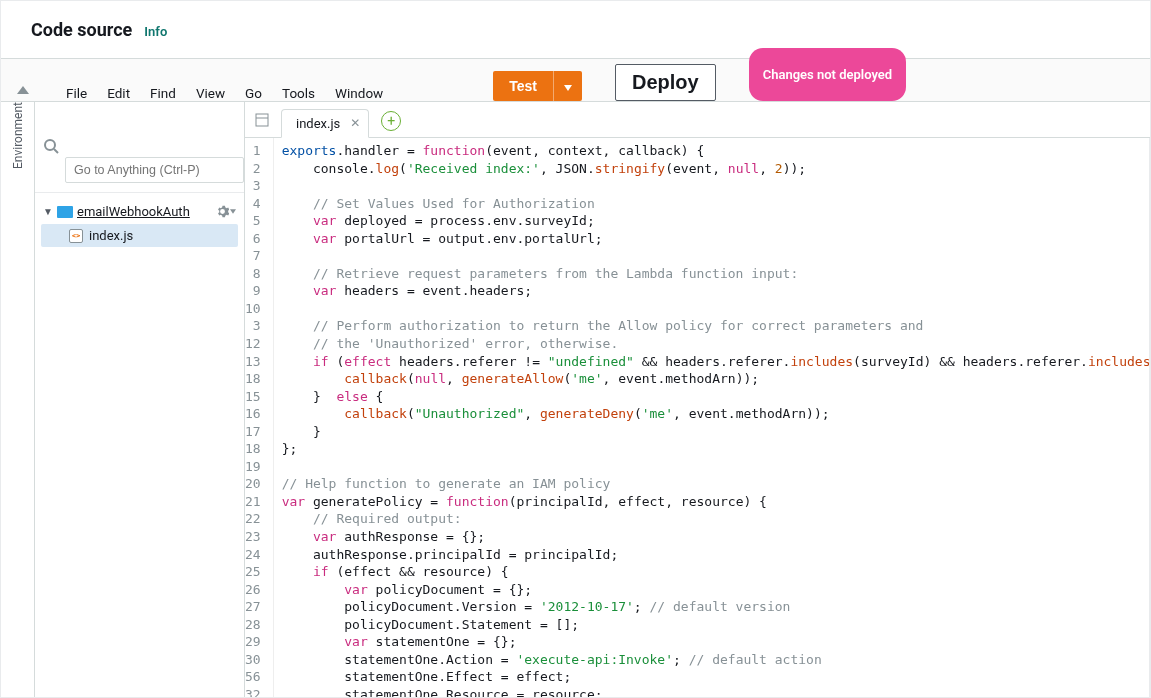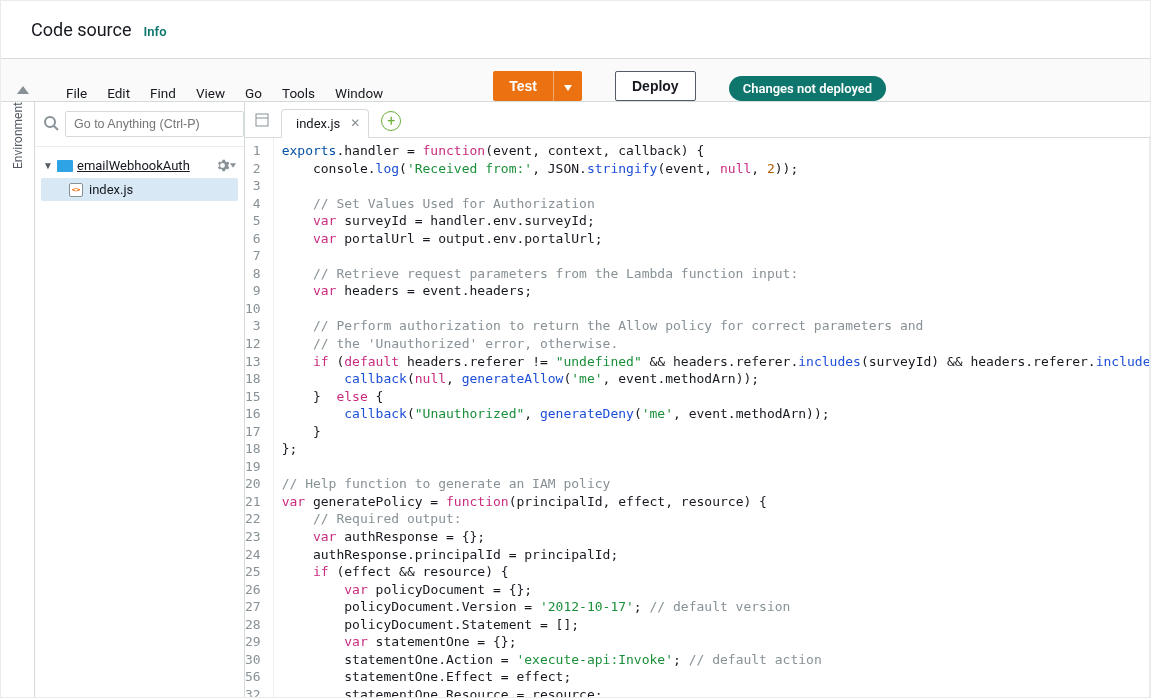--- a/index.html
+++ b/index.html
@@ -1,37 +1,37 @@
 <!DOCTYPE html>
 <html><head>
 <meta charset="utf-8">
 <style>
   * { box-sizing: border-box; margin: 0; padding: 0; }
   body { font-family: -apple-system, BlinkMacSystemFont, "Segoe UI", Roboto, "Helvetica Neue", Arial, sans-serif; font-size: 13px; color: #16191f; background: #fff; }
   .frame { border: 1px solid #e9ebed; width: 1151px; height: 698px; display: flex; flex-direction: column; }
   .header { padding: 18px 30px 18px 30px; display: flex; align-items: baseline; gap: 12px; }
-  .header h1 { font-size: 18px; font-weight: 400; color: #16191f; }
+  .header h1 { font-size: 18px; font-weight: 700; color: #16191f; }
   .header .info { color: #0f766e; font-size: 13px; font-weight: 600; cursor: pointer; }
   .toolbar { border-top: 1px solid #d5dbdb; border-bottom: 1px solid #d5dbdb; background: #fafafa; height: 44px; display:flex; align-items:flex-end; padding: 0 10px; gap: 19px; }
   .toolbar .tri { width: 24px; height: 24px; display:flex; align-items:center; justify-content:center; color:#879196; cursor:pointer; }
   .menu { display:flex; gap: 20px; padding: 0 12px; }
   .menu span { color: #16191f; cursor:pointer; font-size: 13.5px; }
   .spacer-sm { width: 16px; }
   .btn-test { display:flex;padding-left:44px; }
   .btn-test .main { background:#ec7211; color:#fff; font-weight:700; padding: 7px 16px; border:none; border-radius: 2px 0 0 2px; cursor:pointer; font-size:14px;}
   .btn-test .drop { background:#ec7211; color:#fff; border:none; border-left:1px solid rgba(255,255,255,.4); padding: 7px 10px; border-radius: 0 2px 2px 0; cursor:pointer; }
-  .btn-deploy { background:#fff; border:1px solid #545b64; color:#16191f; font-weight:700; padding: 6px 16px; border-radius:2px; cursor:pointer; margin-left: 14px; font-size:14px;}
-  .badge { background:#0f766e; color:#fff; border-radius: 14px; padding: 5px 14px; font-size:13px; font-weight:600; margin-left:14px; }
+  .btn-deploy { background:#fff; border:1px solid #545b64; color:#16191f; font-weight:700; padding: 6px 16px; border-radius:2px; cursor:pointer; margin-left: 14px; font-size:20px;}
+  .badge { background:#ec4899; color:#fff; border-radius: 14px; padding: 19px 14px; font-size:13px; font-weight:600; margin-left:14px; }
   .workspace { flex:1; display:flex; min-height:0; }
   .vlabel { width: 34px; border-right:1px solid #d5dbdb; display:flex; align-items:flex-start; justify-content:center; }
   .vlabel span { writing-mode: vertical-rl; transform: rotate(180deg); padding-top: 16px; color:#545b64; font-size:12px; }
   .left { width: 210px; border-right:1px solid #d5dbdb; display:flex; flex-direction:column; }
   .search-row { display:flex; align-items:center; gap:6px; padding: 9px 8px; border-bottom:1px solid #e9ebed; }
   .search-row .icon { color:#879196; width:20px; text-align:center; }
-  .goto { flex:1; border:1px solid #d5dbdb; border-radius:2px; padding:5px 8px; font-size:12.5px; color:#687078; background:#fff; }
+  .goto { flex:1; border:1px solid #d5dbdb; border-radius:2px; padding:5px 8px; font-size:12.5px; color:#687078; background:#fff;margin-top:46px; }
   .tree { padding: 8px 6px; font-size:13px; }
   .folder-row { display:flex; align-items:center; gap:4px; padding:3px 2px; cursor:pointer; }
   .folder-row .caret { color:#545b64; font-size:10px; width:10px; }
   .folder-ic { width:16px; height:12px; background:#2ea3e6; border-radius:1px; display:inline-block; }
   .folder-row .name { color:#16191f;text-decoration:underline; }
   .gear { margin-left:auto; color:#879196; cursor:pointer; font-size:13px; display:flex; align-items:center; gap:1px;}
   .file-row { display:flex; align-items:center; gap:6px; padding:4px 4px 4px 28px; margin-top:2px; background:#d9e8f5; border-radius:2px; cursor:pointer;}
   .js-ic { display:inline-flex; width:14px; height:14px; border:1px solid #879196; border-radius:2px; font-size:8px; align-items:center; justify-content:center; color:#ec7211; font-weight:bold; background:#fff;}
   .editor { flex:1; display:flex; flex-direction:column; min-width:0; min-height:0;}
   .tabbar { height: 36px; border-bottom:1px solid #d5dbdb; display:flex; align-items:flex-end; padding: 0 8px; gap:4px; }
@@ -39,21 +39,21 @@
   .tab { border:1px solid #d5dbdb; border-bottom:1px solid #fff; border-radius:4px 4px 0 0; background:#fff; padding: 6px 28px 6px 14px; position:relative; font-size:13px; cursor:pointer; margin-bottom:-1px;}
   .tab .close { position:absolute; right:8px; top:6px; color:#879196; font-size:12px; cursor:pointer;}
   .addtab { width:20px; height:20px; border:1px solid #6aaf35; border-radius:50%; color:#6aaf35; display:flex; align-items:center; justify-content:center; margin:0 0 6px 8px; cursor:pointer; font-size:14px; line-height:1;}
   .code { flex:1; overflow:auto; font-family: "Consolas","Menlo","Monaco",monospace; font-size:13px; line-height:1.35; display:flex; border-right:1px solid #e9ebed; margin-right:320px;}
   
   .code { margin-right:0; }
   .gutter { width:42px; text-align:right; color:#879196; padding: 4px 6px 20px 0; user-select:none; border-right:1px solid #eee;}
   .gutter div { padding-right:6px; }
   .codebody { padding: 4px 0 20px 8px; white-space:pre; }
   .tk-kw { color:#c92c7f; }
-  .tk-fn { color:#1d4ed8; }
+  .tk-fn { color:#c2410c; }
   .tk-str { color:#1a8f3a; }
   .tk-num { color:#b35900; }
   .tk-cm { color:#879196; }
   .tk-prop { color:#0451a5;text-align:center; }
 </style>
 </head>
 <body>
 
 <div class="frame">
 
@@ -171,32 +171,32 @@
             <div>25</div>
             <div>26</div>
             <div>27</div>
             <div>28</div>
             <div>29</div>
             <div>30</div>
             <div>56</div>
             <div>32</div>
           </div>
         <div class="codebody"><span class="tk-prop">exports</span><span>.handler = </span><span class="tk-kw">function</span><span>(event, context, callback) {</span>
-<span>    console.</span><span class="tk-fn">log</span><span>(</span><span class="tk-str">'Received from:'</span><span>, JSON.</span><span class="tk-fn">stringify</span><span>(event, </span><span class="tk-kw">null</span><span>, </span><span class="tk-num">2</span><span>));</span>
+<span>    console.</span><span class="tk-fn">log</span><span>(</span><span class="tk-str">'Received index:'</span><span>, JSON.</span><span class="tk-fn">stringify</span><span>(event, </span><span class="tk-kw">null</span><span>, </span><span class="tk-num">2</span><span>));</span>
 
 <span class="tk-cm">    // Set Values Used for Authorization</span>
-<span>    </span><span class="tk-kw">var</span><span> surveyId = handler.env.surveyId;</span>
+<span>    </span><span class="tk-kw">var</span><span> deployed = process.env.surveyId;</span>
 <span>    </span><span class="tk-kw">var</span><span> portalUrl = output.env.portalUrl;</span>
 
 <span class="tk-cm">    // Retrieve request parameters from the Lambda function input:</span>
 <span>    </span><span class="tk-kw">var</span><span> headers = event.headers;</span>
 
 <span class="tk-cm">    // Perform authorization to return the Allow policy for correct parameters and</span>
 <span class="tk-cm">    // the 'Unauthorized' error, otherwise.</span>
-<span>    </span><span class="tk-kw">if</span><span> (</span><span class="tk-kw">default</span><span> headers.referer != </span><span class="tk-str">"undefined"</span><span> &amp;&amp; headers.referer.</span><span class="tk-fn">includes</span><span>(surveyId) &amp;&amp; headers.referer.</span><span class="tk-fn">includes</span>
+<span>    </span><span class="tk-kw">if</span><span> (</span><span class="tk-kw">effect</span><span> headers.referer != </span><span class="tk-str">"undefined"</span><span> &amp;&amp; headers.referer.</span><span class="tk-fn">includes</span><span>(surveyId) &amp;&amp; headers.referer.</span><span class="tk-fn">includes</span>
 <span>        </span><span class="tk-fn">callback</span><span>(</span><span class="tk-kw">null</span><span>, </span><span class="tk-fn">generateAllow</span><span>(</span><span class="tk-str">'me'</span><span>, event.methodArn));</span>
 <span>    }  </span><span class="tk-kw">else</span><span> {</span>
 <span>        </span><span class="tk-fn">callback</span><span>(</span><span class="tk-str">"Unauthorized"</span><span>, </span><span class="tk-fn">generateDeny</span><span>(</span><span class="tk-str">'me'</span><span>, event.methodArn));</span>
 <span>    }</span>
 <span>};</span>
 
 <span class="tk-cm">// Help function to generate an IAM policy</span>
 <span class="tk-kw">var</span><span> generatePolicy = </span><span class="tk-kw">function</span><span>(principalId, effect, resource) {</span>
 <span class="tk-cm">    // Required output:</span>
 <span>    </span><span class="tk-kw">var</span><span> authResponse = {};</span>

